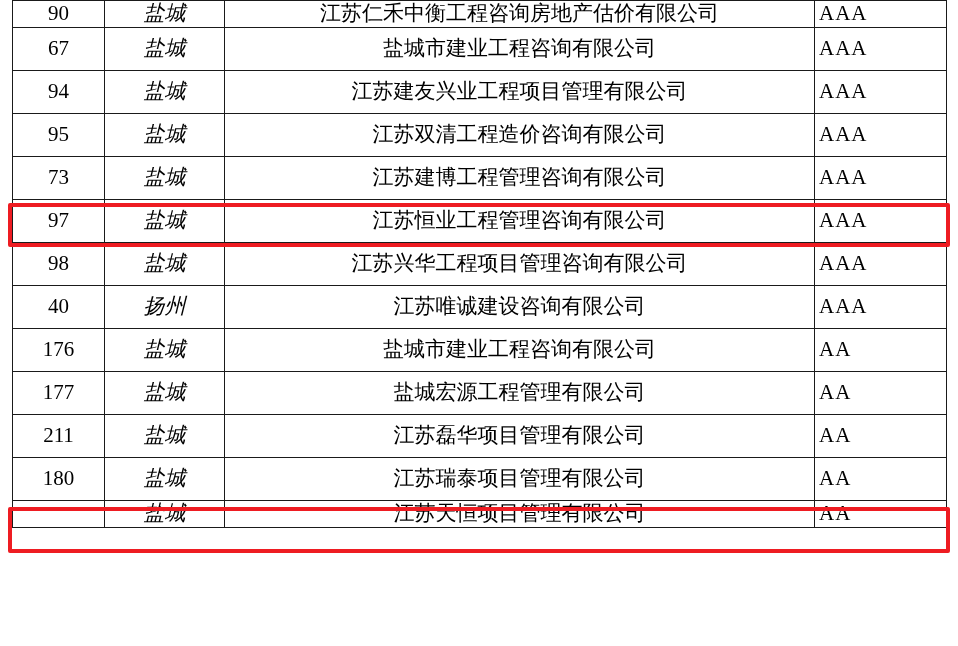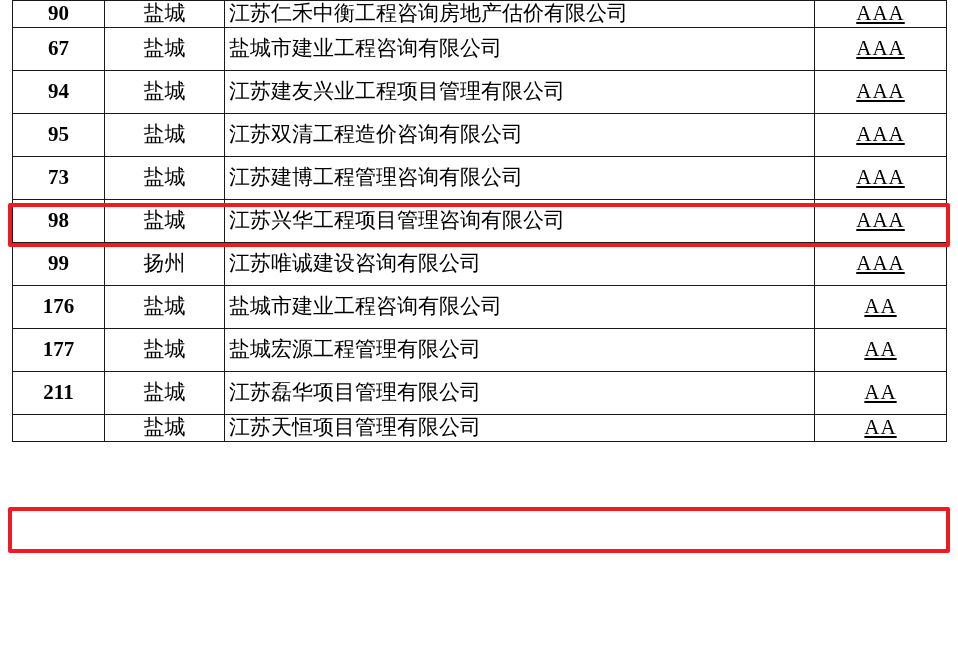--- a/index.html
+++ b/index.html
@@ -34,24 +34,24 @@
     line-height: 1.1;
     vertical-align: middle;
     white-space: nowrap;
     overflow: hidden;
   }
   col.c-index { width: 92px; }
   col.c-city  { width: 120px; }
   col.c-name  { width: 590px; }
   col.c-grade { width: 132px; }
 
-  td.index { text-align: center; font-size: 22px; font-weight: bold; }
-  td.city  { text-align: center; font-size: 21px; }
-  td.name  { text-align: left; padding-left: 14px; font-size: 22px; }
-  td.grade { text-align: center; font-size: 22px; letter-spacing: 1px; text-decoration: underline; }
+  td.index { text-align: center; font-size: 22px; }
+  td.city  { text-align: center; font-size: 21px; font-style: italic; }
+  td.name  { text-align: center; padding-left: 14px; font-size: 22px; }
+  td.grade { font-size: 22px; letter-spacing: 1px; }
 
   
   tr.clipped-top td { height: 26px; }
   tr.clipped-bottom td { height: 26px; }
 
   
   .highlight-box {
     position: absolute;
     border: 4px solid #ee1c22;
     box-sizing: border-box;
@@ -103,30 +103,36 @@
         <td class="grade">AAA</td>
       </tr>
 
       <tr>
         <td class="index">73</td>
         <td class="city">盐城</td>
         <td class="name">江苏建博工程管理咨询有限公司</td>
         <td class="grade">AAA</td>
       </tr>
 
+      <tr>
+        <td class="index">97</td>
+        <td class="city">盐城</td>
+        <td class="name">江苏恒业工程管理咨询有限公司</td>
+        <td class="grade">AAA</td>
+      </tr>
 
       <tr>
         <td class="index">98</td>
         <td class="city">盐城</td>
         <td class="name">江苏兴华工程项目管理咨询有限公司</td>
         <td class="grade">AAA</td>
       </tr>
 
       <tr>
-        <td class="index">99</td>
+        <td class="index">40</td>
         <td class="city">扬州</td>
         <td class="name">江苏唯诚建设咨询有限公司</td>
         <td class="grade">AAA</td>
       </tr>
 
       <tr>
         <td class="index">176</td>
         <td class="city">盐城</td>
         <td class="name">盐城市建业工程咨询有限公司</td>
         <td class="grade">AA</td>
@@ -140,20 +146,26 @@
       </tr>
 
       <tr>
         <td class="index">211</td>
         <td class="city">盐城</td>
         <td class="name">江苏磊华项目管理有限公司</td>
         <td class="grade">AA</td>
       </tr>
 
 
+      <tr>
+        <td class="index">180</td>
+        <td class="city">盐城</td>
+        <td class="name">江苏瑞泰项目管理有限公司</td>
+        <td class="grade">AA</td>
+      </tr>
 
       <tr class="clipped-bottom">
         <td class="index"></td>
         <td class="city">盐城</td>
         <td class="name">江苏天恒项目管理有限公司</td>
         <td class="grade">AA</td>
       </tr>
 
     </tbody>
   </table>

